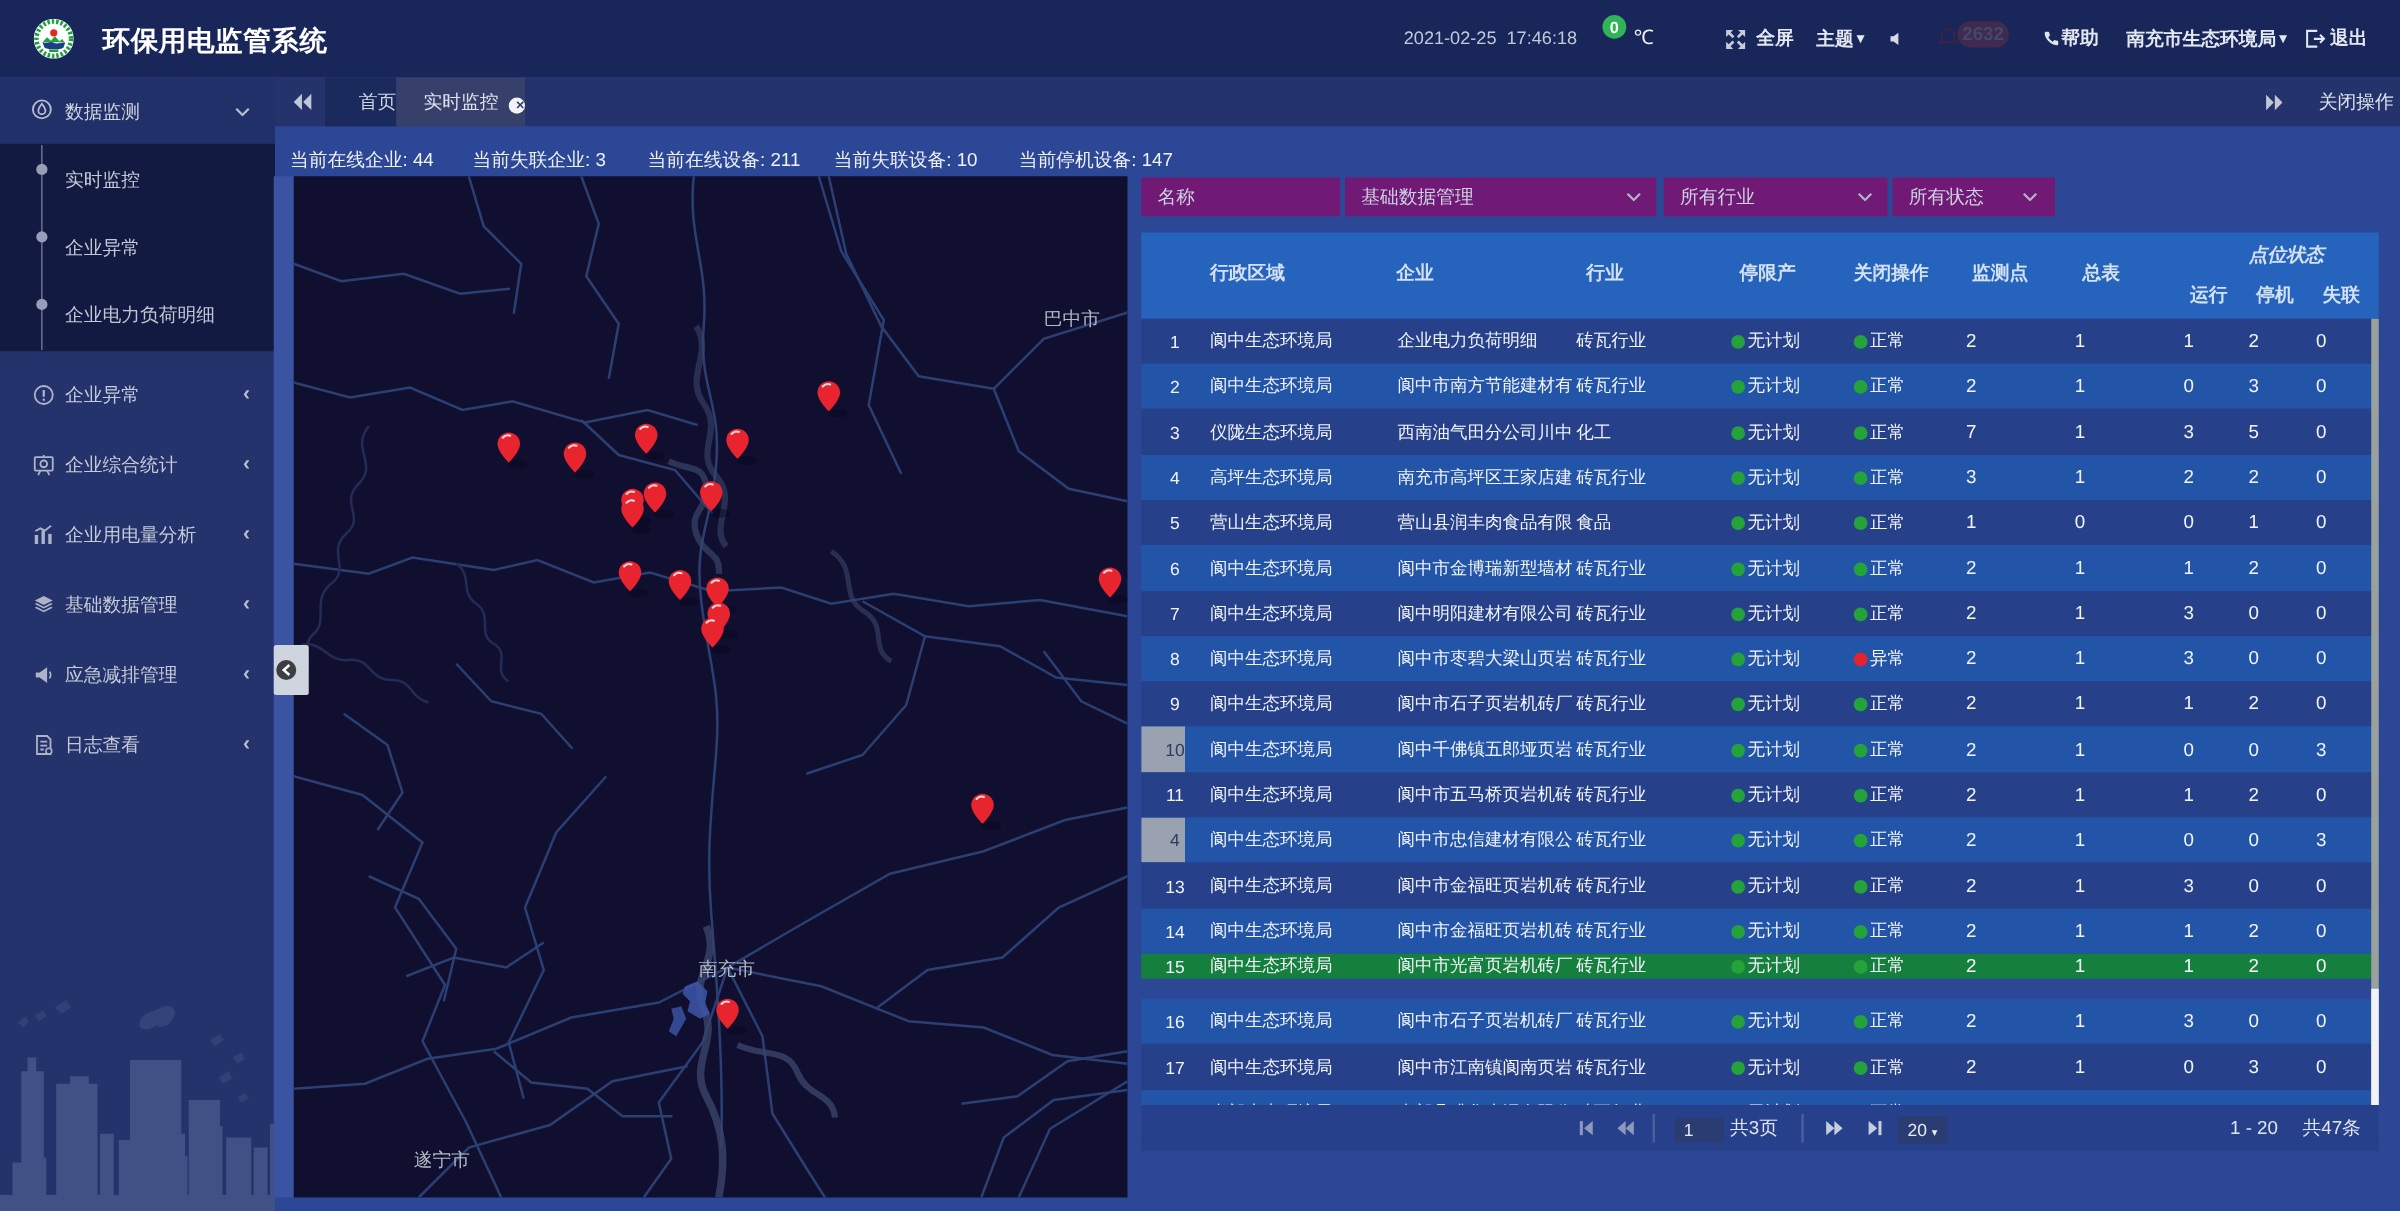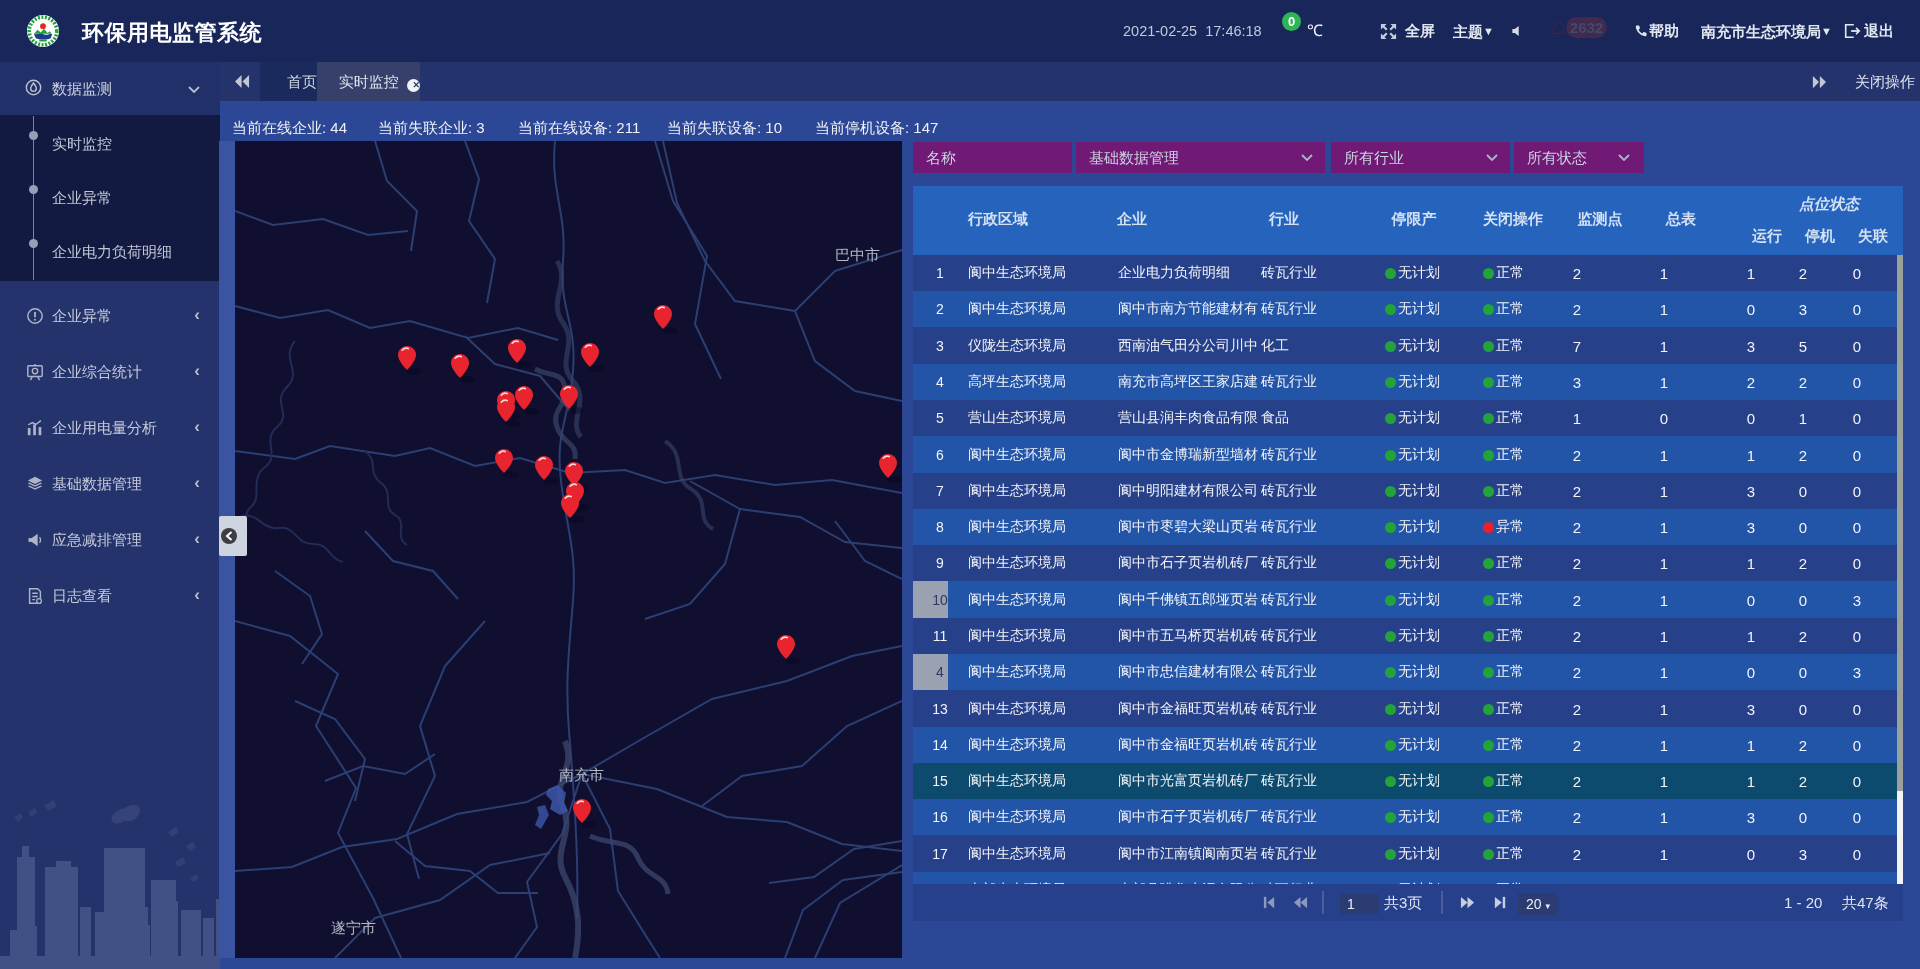--- a/index.html
+++ b/index.html
@@ -606,21 +606,21 @@
     <div class="dot" style="left:472px;background:#23a339"></div>
     <div class="c" style="left:485px">无计划</div>
     <div class="dot" style="left:570px;background:#23a339"></div>
     <div class="c" style="left:583px">正常</div>
     <div class="c v" style="left:644px">2</div>
     <div class="c v" style="left:731px">1</div>
     <div class="c v" style="left:818px">1</div>
     <div class="c v" style="left:870px">2</div>
     <div class="c v" style="left:924px">0</div>
   </div>
-<div class="row" style="top:763px;height:36px;background:#0c4a6e">
+<div class="row" style="top:763px;height:20px;background:#15803d">
     <div class="c num">15</div>
     <div class="c" style="left:55px">阆中生态环境局</div>
     <div class="c" style="left:205px">阆中市光富页岩机砖厂</div>
     <div class="c" style="left:348px">砖瓦行业</div>
     <div class="dot" style="left:472px;background:#23a339"></div>
     <div class="c" style="left:485px">无计划</div>
     <div class="dot" style="left:570px;background:#23a339"></div>
     <div class="c" style="left:583px">正常</div>
     <div class="c v" style="left:644px">2</div>
     <div class="c v" style="left:731px">1</div>

